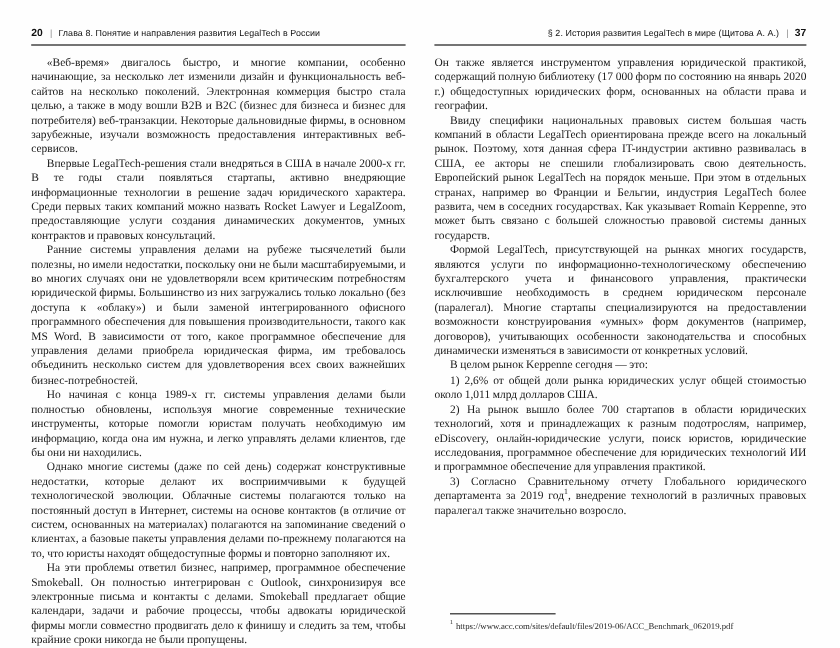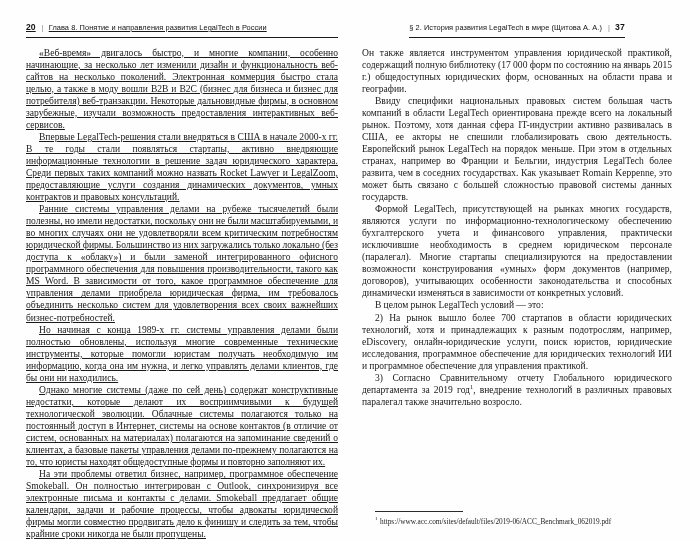--- a/index.html
+++ b/index.html
@@ -22,22 +22,22 @@
     background: #fefefe;
   }
   .page {
     width: 350px;
     height: 540px;
     box-sizing: border-box;
     position: relative;
     display: flex;
     flex-direction: column;
   }
-  .page-left  { padding: 22px 12px 10px 26px; text-decoration: underline; }
-  .page-right { padding: 22px 28px 10px 12px; align-items: center; }
+  .page-left  { padding: 22px 12px 10px 26px; }
+  .page-right { padding: 22px 28px 10px 12px; }
 
   
   .runhead {
     font-family: "Liberation Sans", sans-serif;
     font-size: 7.4px;
     line-height: 10px;
     letter-spacing: 0.01em;
     color: #111;
     display: flex;
     align-items: baseline;
@@ -138,24 +138,25 @@
 
   <div class="page page-right">
 
     <div class="runhead runhead-right">
       <span class="runtitle">§ 2. История развития LegalTech в мире (Щитова А. А.)</span>
       <span class="rule-sep">|</span>
       <span class="folio">37</span>
     </div>
 
     <div class="column">
-      <p class="para noindent">Он также является инструментом управления юридической практикой, содержащий полную библиотеку (17 000 форм по состоянию на январь 2015 г.) общедоступных юридических форм, основанных на области права и географии.</p>
+      <p class="para noindent">Он также является инструментом управления юридической практикой, содержащий полную библиотеку (17 000 форм по состоянию на январь 2020 г.) общедоступных юридических форм, основанных на области права и географии.</p>
       <p class="para">Ввиду специфики национальных правовых систем большая часть компаний в области LegalTech ориентирована прежде всего на локальный рынок. Поэтому, хотя данная сфера IT-индустрии активно развивалась в США, ее акторы не спешили глобализировать свою деятельность. Европейский рынок LegalTech на порядок меньше. При этом в отдельных странах, например во Франции и Бельгии, индустрия LegalTech более развита, чем в соседних государствах. Как указывает Romain Keppenne, это может быть связано с большей сложностью правовой системы данных государств.</p>
       <p class="para">Формой LegalTech, присутствующей на рынках многих государств, являются услуги по информационно-технологическому обеспечению бухгалтерского учета и финансового управления, практически исключившие необходимость в среднем юридическом персонале (паралегал). Многие стартапы специализируются на предоставлении возможности конструирования «умных» форм документов (например, договоров), учитывающих особенности законодательства и способных динамически изменяться в зависимости от конкретных условий.</p>
-      <p class="para">В целом рынок LegalTech условий — это:</p>
+      <p class="para">В целом рынок Keppenne сегодня — это:</p>
+      <p class="para">1) 2,6% от общей доли рынка юридических услуг общей стоимостью около 1,011 млрд долларов США.</p>
       <p class="para">2) На рынок вышло более 700 стартапов в области юридических технологий, хотя и принадлежащих к разным подотрослям, например, eDiscovery, онлайн-юридические услуги, поиск юристов, юридические исследования, программное обеспечение для юридических технологий ИИ и программное обеспечение для управления практикой.</p>
       <p class="para"><span>3) Согласно Сравнительному отчету Глобального юридического департамента за 2019 год</span><sup class="fnmark">1</sup><span>, внедрение технологий в различных правовых паралегал также значительно возросло.</span></p>
 
       <div class="footnote-area">
         <div class="footnote-rule"></div>
         <p class="footnote"><sup class="fn-num">1</sup><span>https://www.acc.com/sites/default/files/2019-06/ACC_Benchmark_062019.pdf</span></p>
       </div>
     </div>
   </div>
 

